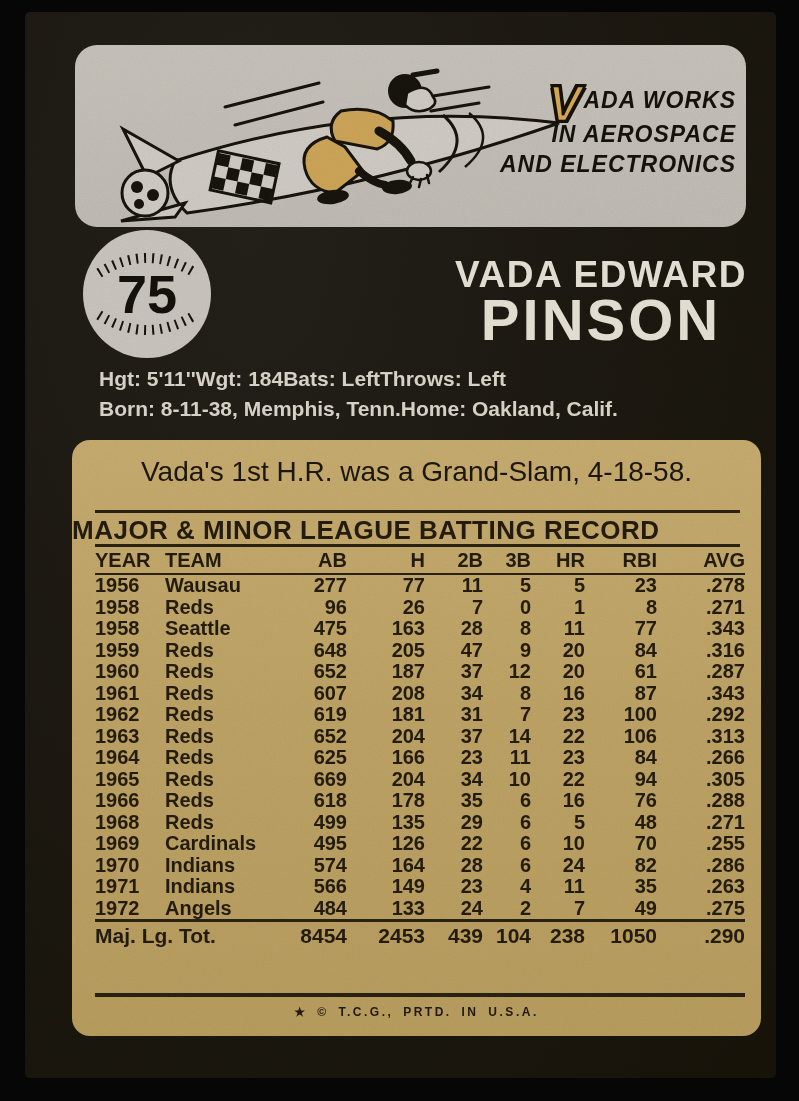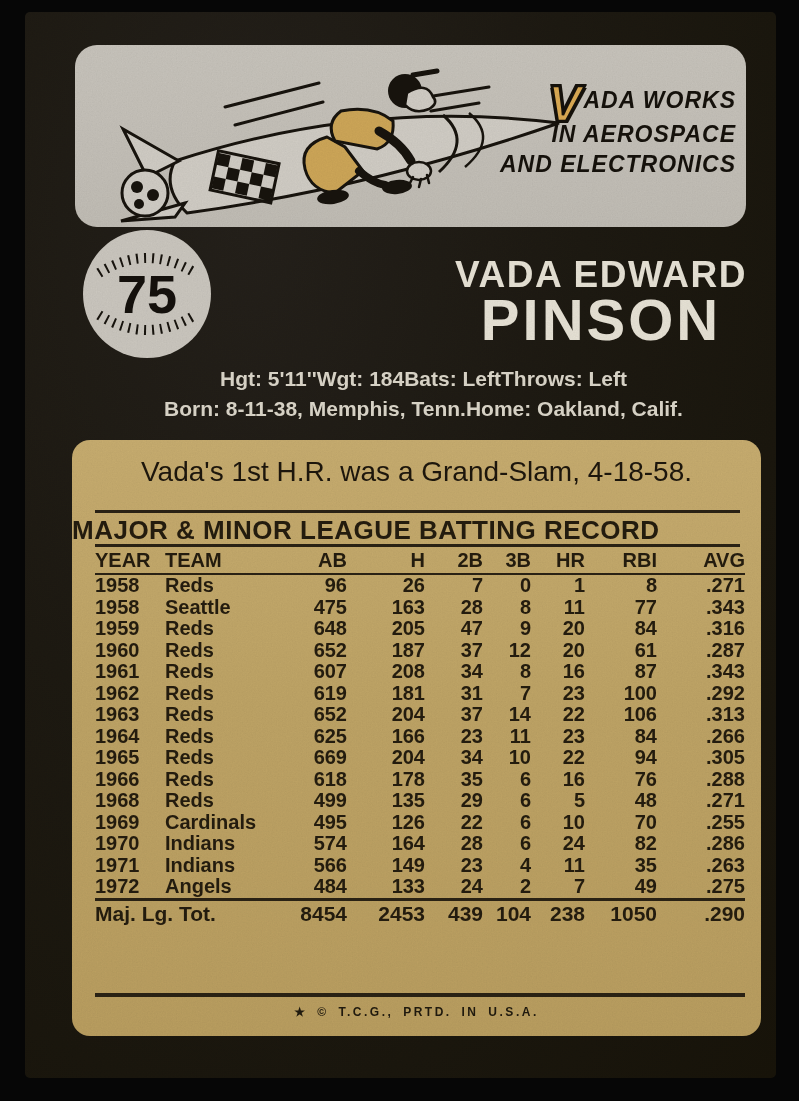--- a/index.html
+++ b/index.html
@@ -24,21 +24,21 @@
   .cardnum{position:absolute;left:0;top:0;width:132px;height:132px;display:flex;
         align-items:center;justify-content:center;font-weight:bold;font-size:54px;
         color:#14100c;letter-spacing:0px;}
   
   .name{position:absolute;right:29px;top:244px;text-align:right;color:#e9e4d7;}
   .name1{font-weight:bold;font-size:37px;line-height:38px;letter-spacing:1.5px;}
   .name2{font-weight:bold;font-size:58px;line-height:52px;letter-spacing:3px;text-align:center;}
   
   .bio{position:absolute;left:74px;right:28px;top:352px;color:#ddd8cb;font-weight:bold;
         font-size:21px;line-height:30px;}
-  .bio-row{display:flex;justify-content:center;}
+  .bio-row{display:flex;justify-content:flex-start;}
   
   .stats-panel{position:absolute;left:47px;top:428px;width:689px;height:596px;border-radius:18px;
         background:linear-gradient(180deg,#c9ae70 0%,#c0a566 45%,#bb9f60 100%);color:#241c0e;}
   .trivia{position:absolute;left:0;right:0;top:16px;text-align:center;font-size:28px;
         font-weight:normal;color:#1d160c;}
   .rule{position:absolute;left:23px;right:21px;background:#2a2214;}
   .r1{top:70px;height:3px;}
   .r2{top:104px;height:3px;}
   .r5{top:553px;height:4px;right:16px;}
   .stats-title{position:absolute;left:0;right:0;top:75px;text-align:left;font-weight:bold;
@@ -178,20 +178,31 @@
             <th class="h3">H</th>
             <th class="h4">2B</th>
             <th class="h5">3B</th>
             <th class="h6">HR</th>
             <th class="h7">RBI</th>
             <th class="h8">AVG</th>
           </tr>
         </thead>
         <tbody>
             <tr>
+              <td class="c0">1956</td>
+              <td class="c1">Wausau</td>
+              <td class="c2">277</td>
+              <td class="c3">77</td>
+              <td class="c4">11</td>
+              <td class="c5">5</td>
+              <td class="c6">5</td>
+              <td class="c7">23</td>
+              <td class="c8">.278</td>
+            </tr>
+            <tr>
               <td class="c0">1958</td>
               <td class="c1">Reds</td>
               <td class="c2">96</td>
               <td class="c3">26</td>
               <td class="c4">7</td>
               <td class="c5">0</td>
               <td class="c6">1</td>
               <td class="c7">8</td>
               <td class="c8">.271</td>
             </tr>

